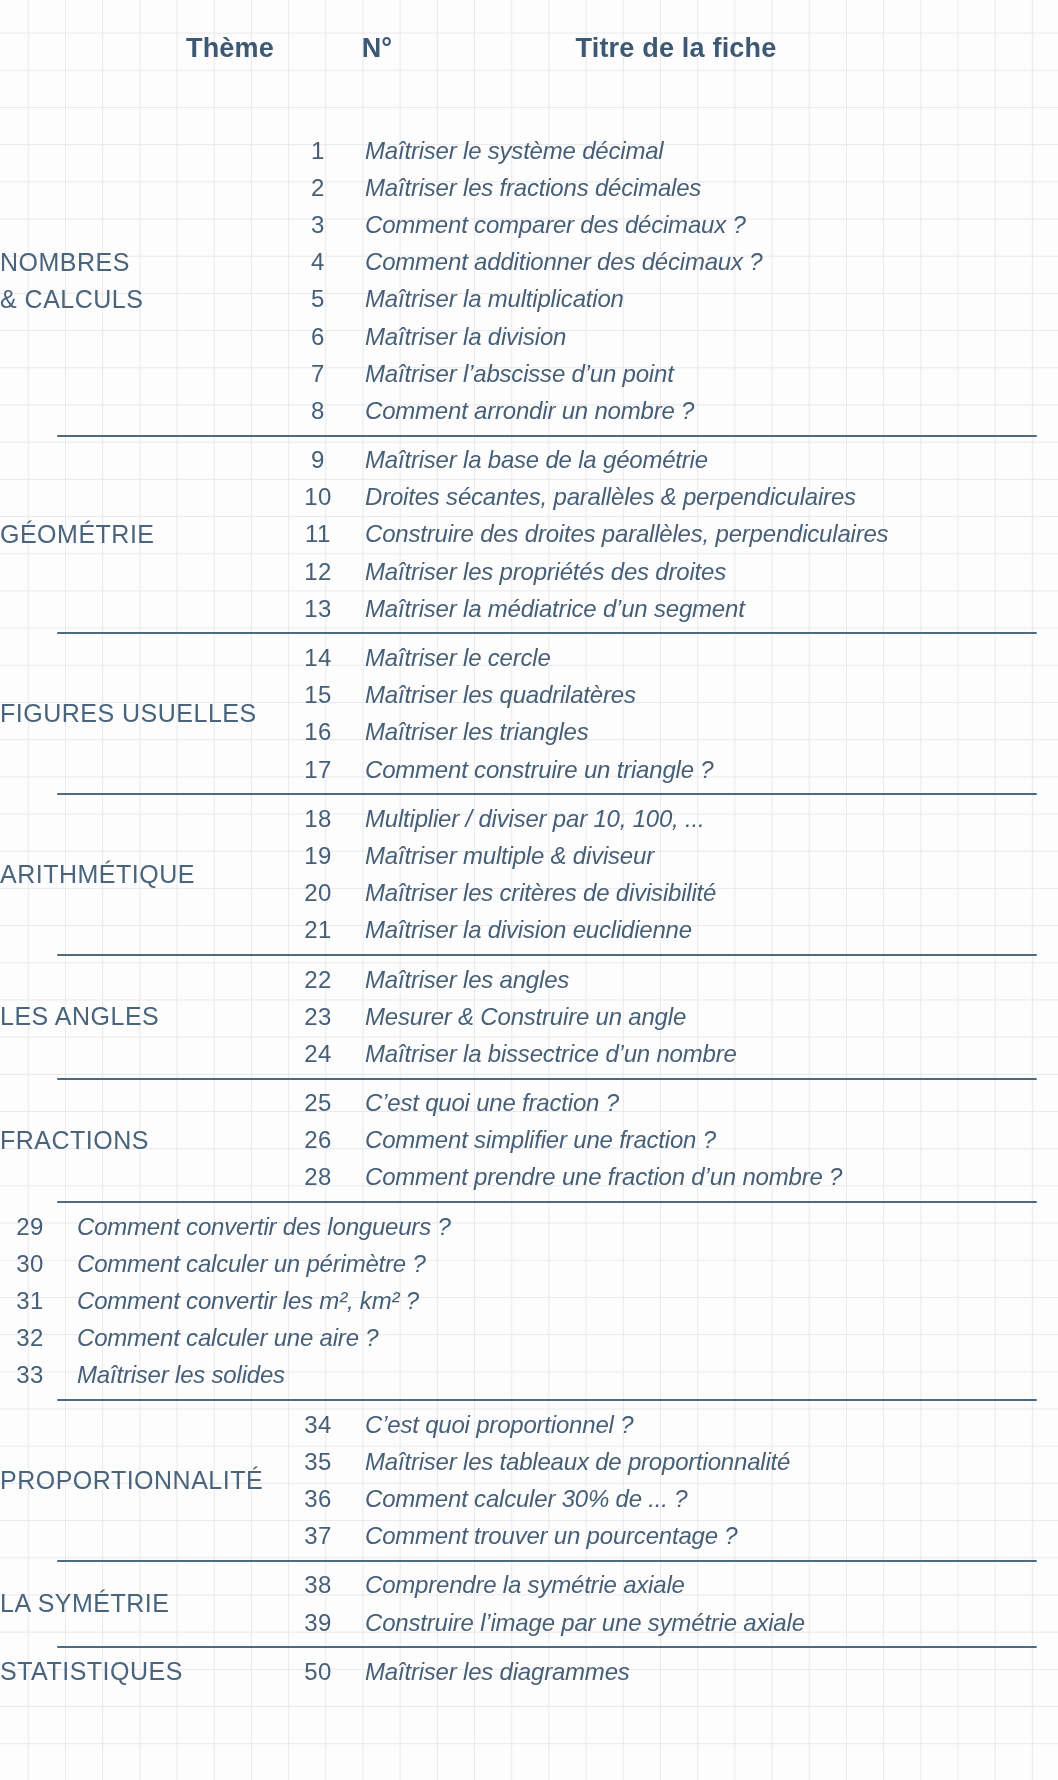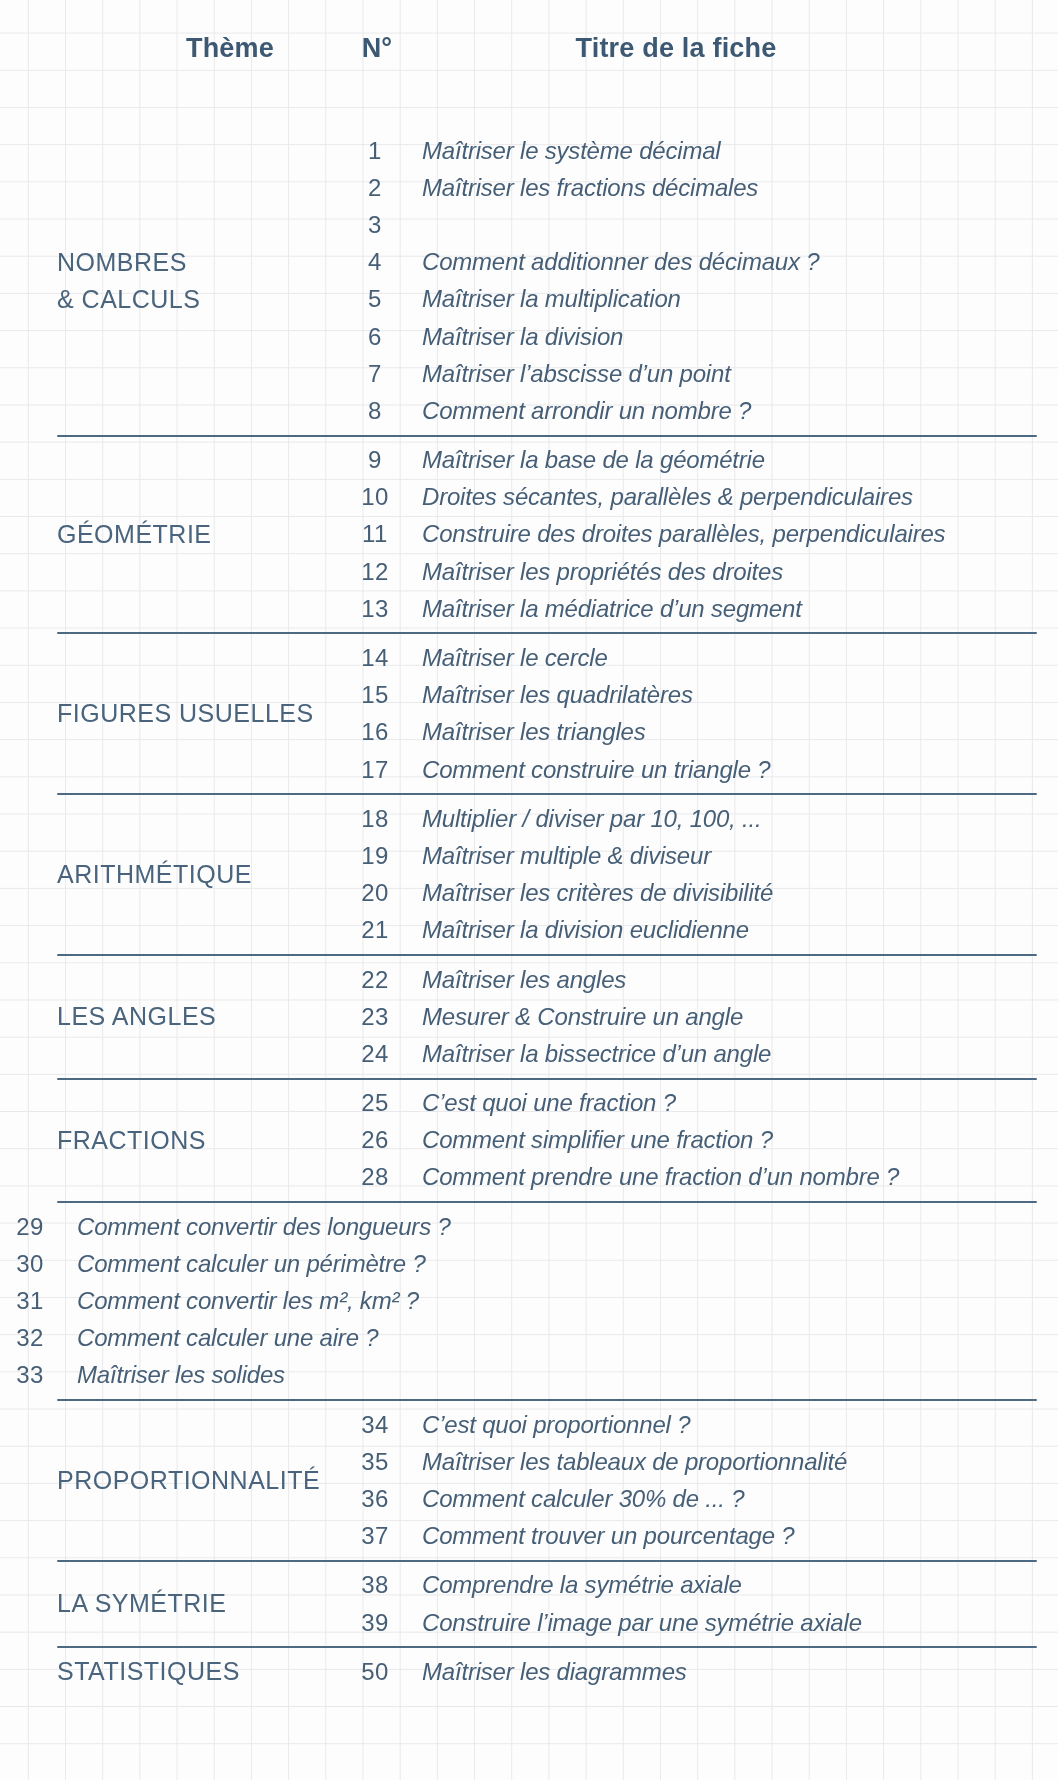--- a/index.html
+++ b/index.html
@@ -36,21 +36,20 @@
   .col-h.number { left: 377px; }
   .col-h.title  { left: 676px; }
 
   
   .toc-body { position: absolute; top: 127px; left: 0; right: 0; }
 
   .sec { display: flex; padding: 5px 0; }
 
   .theme-cell {
     flex: none;
-    margin-left: 57px;
     width: 288px;
     display: flex;
     flex-direction: column;
     justify-content: center;
     font-size: 25px;
     letter-spacing: 0.5px;
     line-height: 37.2px;
     color: #49647c;
     white-space: nowrap;
   }
@@ -102,20 +101,21 @@
           <div class="row">
             <span class="num">1</span>
             <span class="fiche-title">Maîtriser le système décimal</span>
           </div>
           <div class="row">
             <span class="num">2</span>
             <span class="fiche-title">Maîtriser les fractions décimales</span>
           </div>
           <div class="row">
             <span class="num">3</span>
+            <span class="fiche-title">Comment comparer des décimaux ?</span>
           </div>
           <div class="row">
             <span class="num">4</span>
             <span class="fiche-title">Comment additionner des décimaux ?</span>
           </div>
           <div class="row">
             <span class="num">5</span>
             <span class="fiche-title">Maîtriser la multiplication</span>
           </div>
           <div class="row">
@@ -217,21 +217,21 @@
           <div class="row">
             <span class="num">22</span>
             <span class="fiche-title">Maîtriser les angles</span>
           </div>
           <div class="row">
             <span class="num">23</span>
             <span class="fiche-title">Mesurer &amp; Construire un angle</span>
           </div>
           <div class="row">
             <span class="num">24</span>
-            <span class="fiche-title">Maîtriser la bissectrice d’un angle</span>
+            <span class="fiche-title">Maîtriser la bissectrice d’un nombre</span>
           </div>
         </div>
       </section>
       <div class="divider"></div>
       <section class="sec">
         <div class="theme-cell">
           <div class="theme-line">FRACTIONS</div>
         </div>
         <div class="rows">
           <div class="row">

